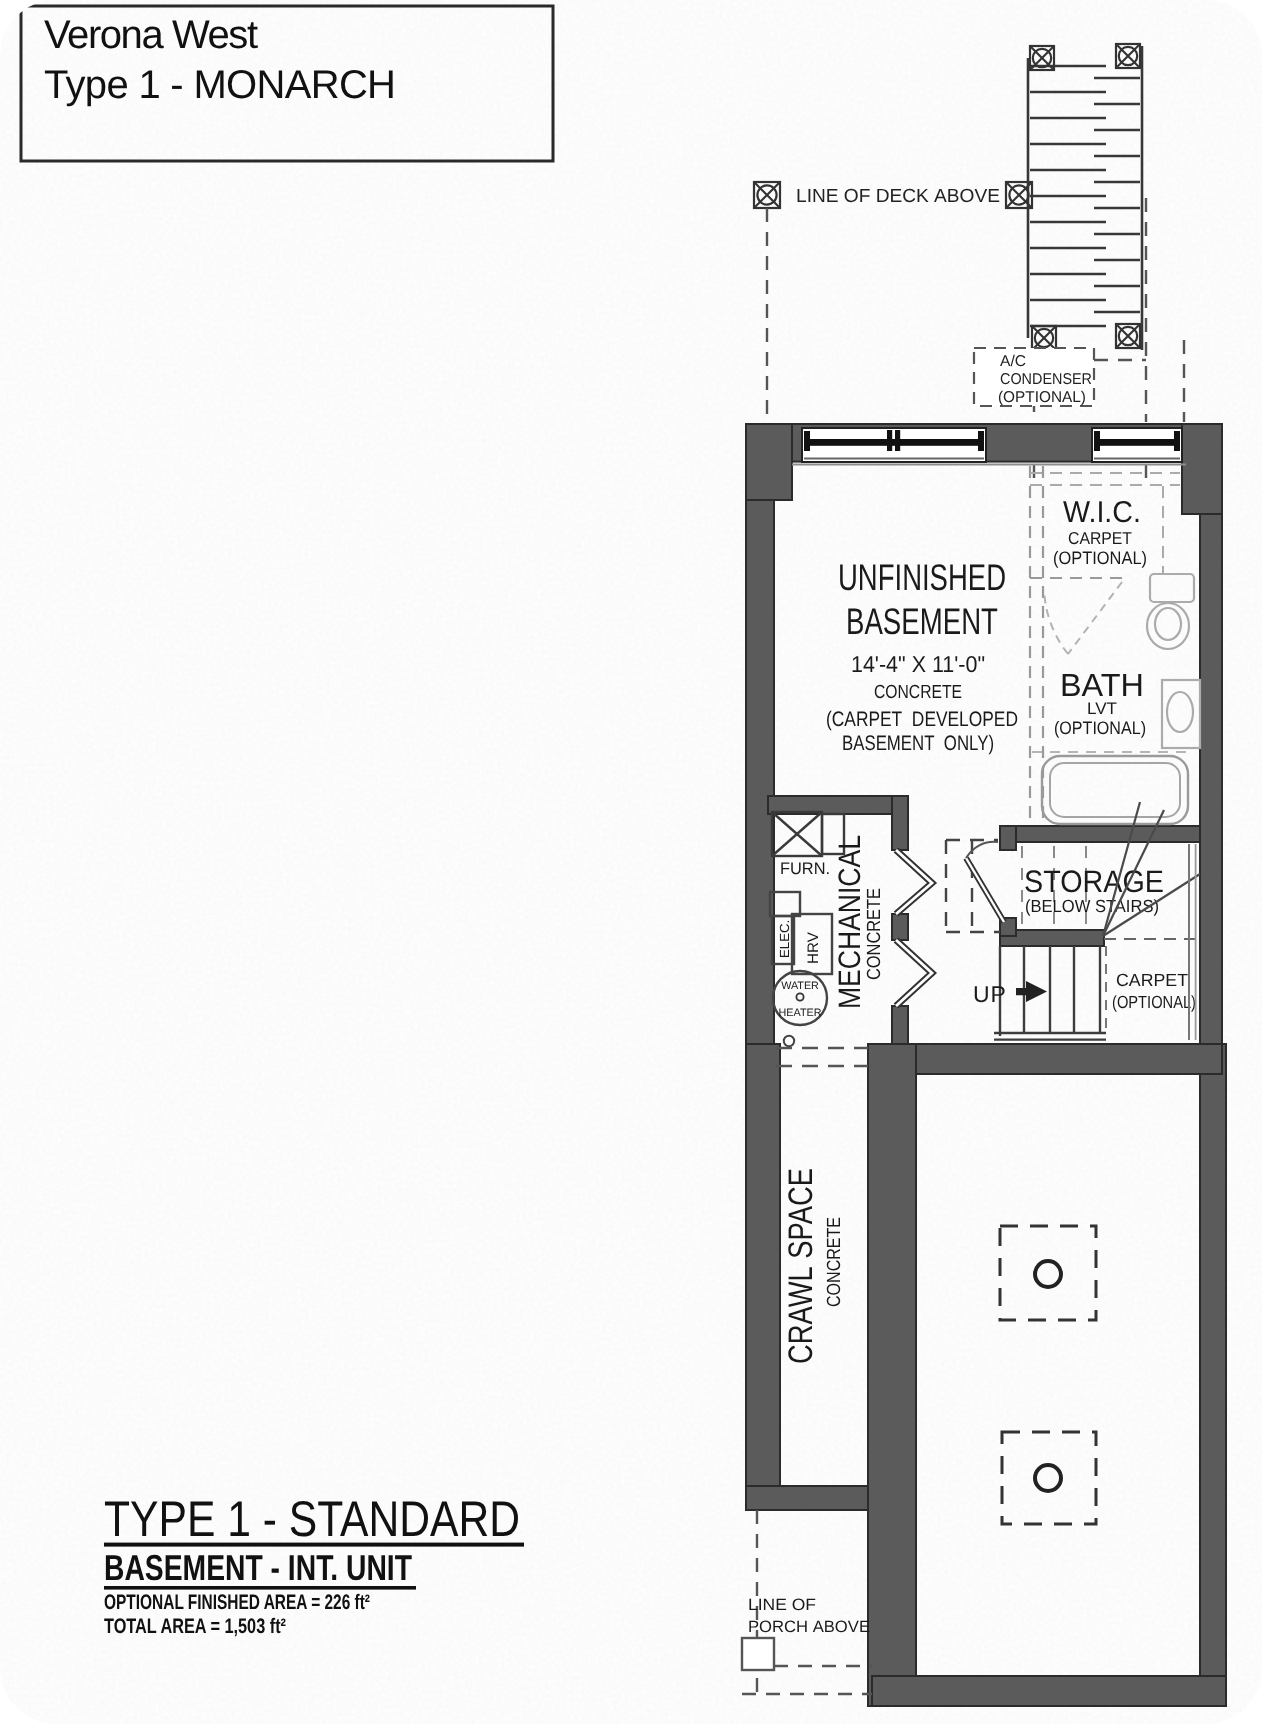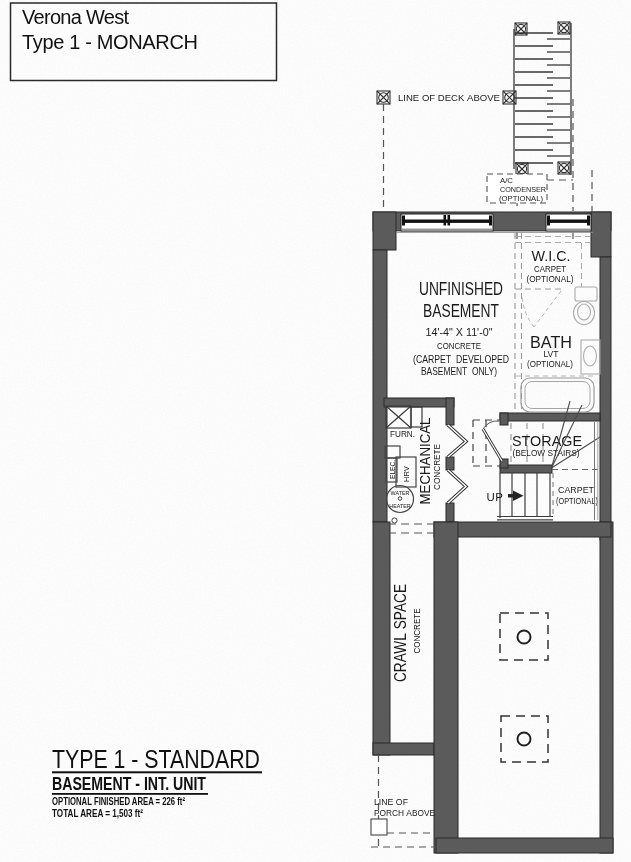--- a/index.html
+++ b/index.html
@@ -1,17 +1,17 @@
 <!DOCTYPE html>
 <html><head>
 <meta charset="utf-8">
 <style>
 html,body{margin:0;padding:0;background:#fff;}
 #page{position:relative;width:631px;height:862px;background:#fff;overflow:hidden;
-font-family:"Liberation Sans",sans-serif;}
+font-family:"Liberation Sans",sans-serif;border-radius:28px;}
 svg{position:absolute;left:0;top:0;}
 </style>
 </head>
 <body>
 <div id="page">
 <svg width="631" height="862" viewBox="0 0 631 862">
 <defs>
 <filter id="grain" x="0" y="0" width="100%" height="100%">
 <feTurbulence type="fractalNoise" baseFrequency="0.55" numOctaves="2" seed="7" stitchTiles="stitch"></feTurbulence>
 <feColorMatrix type="matrix" values="0 0 0 0 0.45  0 0 0 0 0.45  0 0 0 0 0.45  0 0 0 0.9 0"></feColorMatrix>

